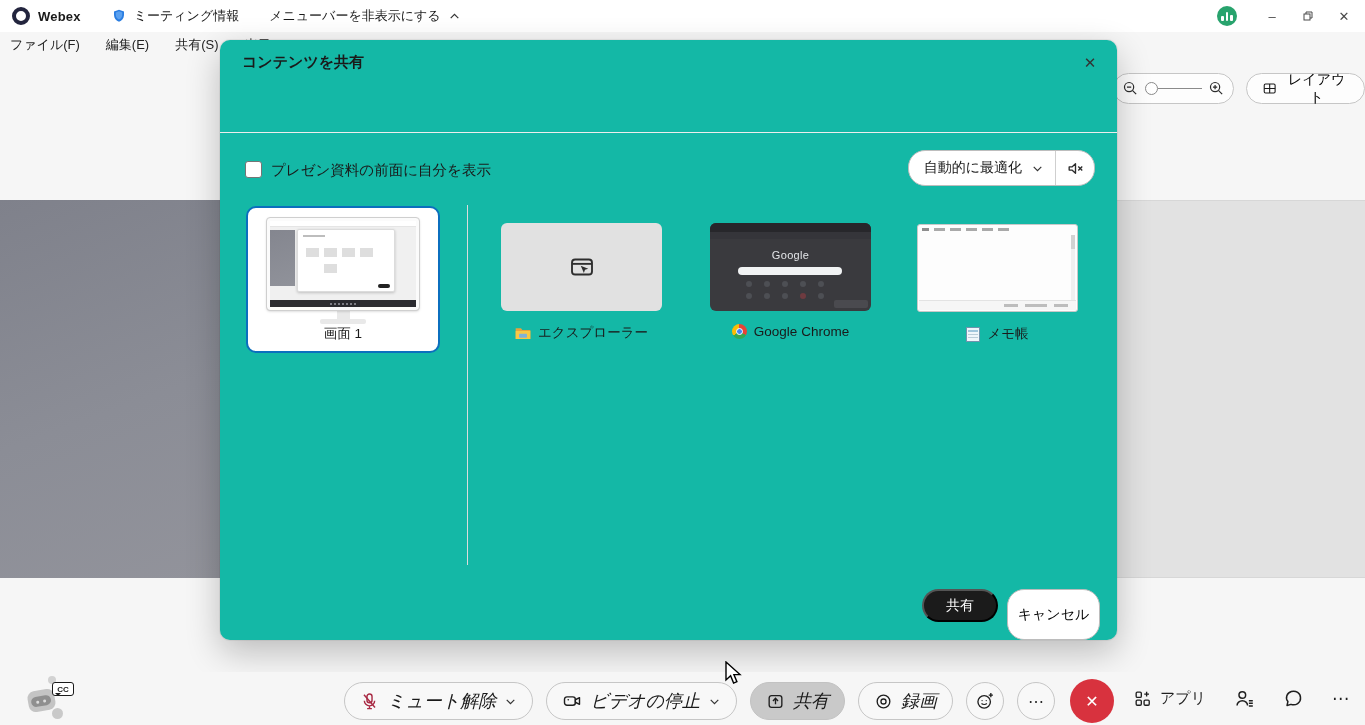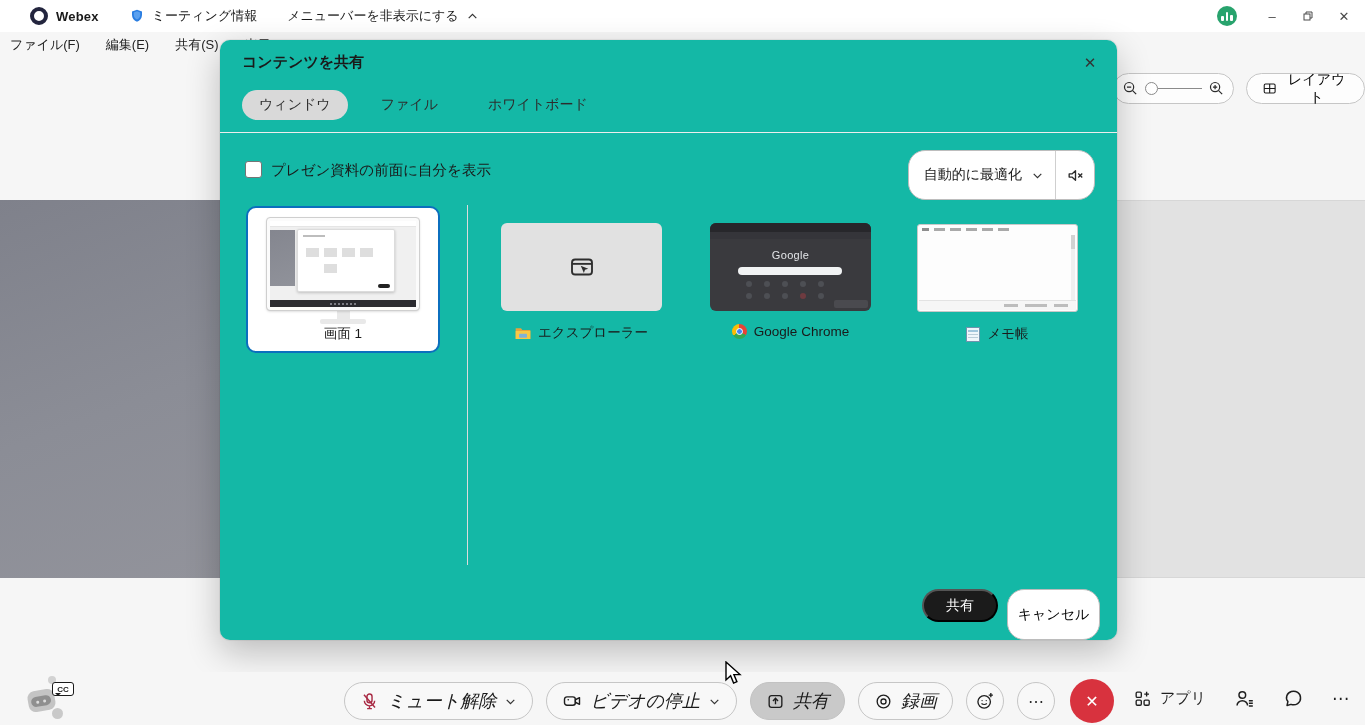--- a/index.html
+++ b/index.html
@@ -5,21 +5,21 @@
   * { margin:0; padding:0; box-sizing:border-box; }
   html,body { width:1365px; height:725px; }
   .app { position:relative; width:1365px; height:725px; overflow:hidden;
          background:#f6f6f6; color:#1a1a1a;
          font-family:"Liberation Sans","DejaVu Sans",sans-serif; }
   svg { display:block; }
 
   
   .titlebar { position:absolute; top:0; left:0; right:0; height:32px; background:#ffffff;
               display:flex; align-items:center; }
-  .tb-left { display:flex; align-items:center; padding-left:30px; }
+  .tb-left { display:flex; align-items:center; padding-left:12px; }
   .webex-logo { width:18px; height:18px; border-radius:50%; border:4px solid #23253e; }
   .tb-app { font-weight:700; font-size:13px; margin-left:8px; letter-spacing:.2px; }
   .tb-item { display:flex; align-items:center; gap:7px; font-size:13px; margin-left:30px;font-family:Liberation Serif, serif; }
   .tb-right { position:absolute; right:0; top:0; height:32px; display:flex; align-items:center; }
   .stats-circle { width:20px; height:20px; border-radius:50%; background:#28a36d;
                   display:flex; align-items:flex-end; justify-content:center; gap:2px;
                   padding-bottom:5px; margin-right:20px; }
   .stats-circle i { display:block; width:2.5px; background:#fff; border-radius:1px; }
   .wc { width:30px; height:32px; display:flex; align-items:center; justify-content:center;
         color:#4a4a4a; font-size:13px; margin-right:6px; }
@@ -53,21 +53,21 @@
                align-items:center; justify-content:center; font-size:15px; color:#333; }
   .tabs { position:absolute; left:22px; top:50px; display:flex; gap:16px; align-items:center;
           font-size:14px; }
   .tab { padding:6px 17px; border-radius:16px; color:#2d2d2d; }
   .tab.sel { background:#d9d9d9; }
   .dlg-hr { position:absolute; left:0; right:0; top:92px; border-bottom:1px solid #ededed; }
 
   .cb { position:absolute; left:25px; top:121px; width:17px; height:17px; background:#fff;
         border:1.5px solid #757575; border-radius:3px; }
   .cb-label { position:absolute; left:51px; top:121px; font-size:14.5px; }
-  .optimize { position:absolute; right:22px; top:110px; height:50px; background:#fff;
+  .optimize { position:absolute; right:22px; top:110px; height:36px; background:#fff;
               border:1px solid #bdbdbd; border-radius:17px; display:flex; align-items:center; }
   .opt-text { display:flex; align-items:center; gap:9px; padding:0 11px 0 15px; font-size:14px; }
   .opt-div { width:1px; align-self:stretch; background:#cfcfcf; }
   .opt-audio { width:38px; display:flex; align-items:center; justify-content:center; }
 
   
   .screen-card { position:absolute; left:26px; top:166px; width:194px; height:147px;
                  border:2px solid #0b6fbe; border-radius:10px; background:#fff; }
   .mon { position:absolute; left:19px; top:10px; width:152px; }
   .mon-screen { width:152px; height:92px; background:#f0f0f0; border:3px solid #fbfbfb;
@@ -230,25 +230,20 @@
       <rect x="3.5" y="5" width="17" height="14" rx="2"></rect>
         <path d="M12 5v14M3.5 12h17"></path>
     </svg>
     <span>レイアウト</span>
   </button>
 
   <section class="dialog">
     <h1 class="dlg-title">コンテンツを共有</h1>
     <span class="dlg-close">✕</span>
 
-    <div class="tabs">
-      <span class="tab sel">ウィンドウ</span>
-      <span class="tab">ファイル</span>
-      <span class="tab">ホワイトボード</span>
-    </div>
     <div class="dlg-hr"></div>
 
     <span class="cb"></span>
     <span class="cb-label">プレゼン資料の前面に自分を表示</span>
 
     <div class="optimize">
       <span class="opt-text">
         <span>自動的に最適化</span>
         <svg width="13" height="13" viewBox="0 0 24 24" fill="none" stroke="#333" stroke-width="2.2">
           <path d="M5 9l7 7 7-7"></path>

